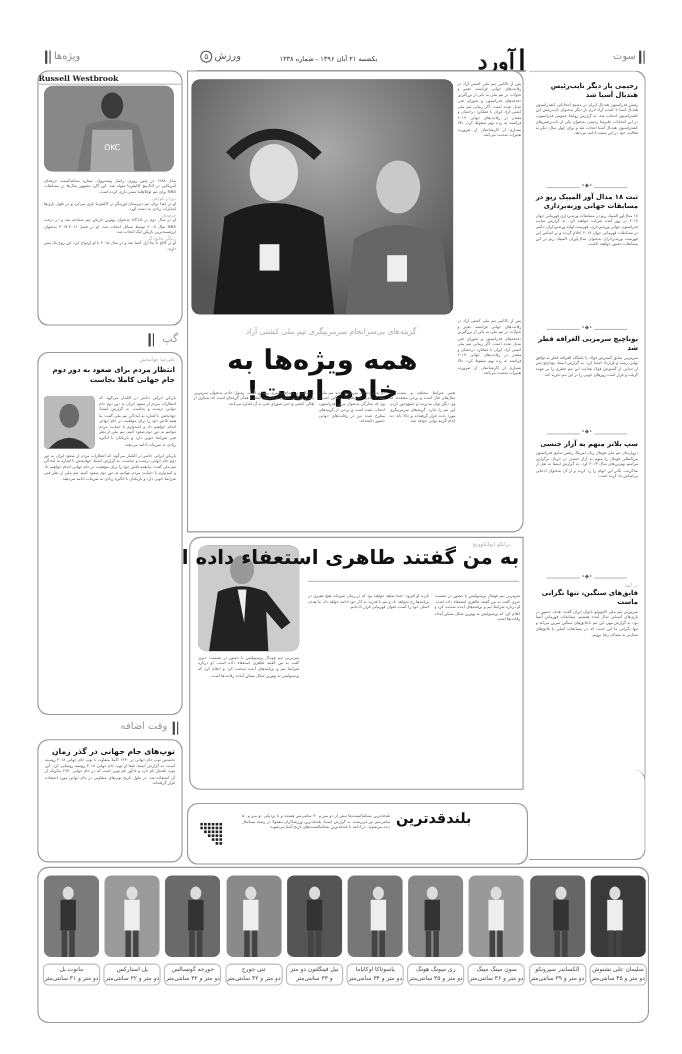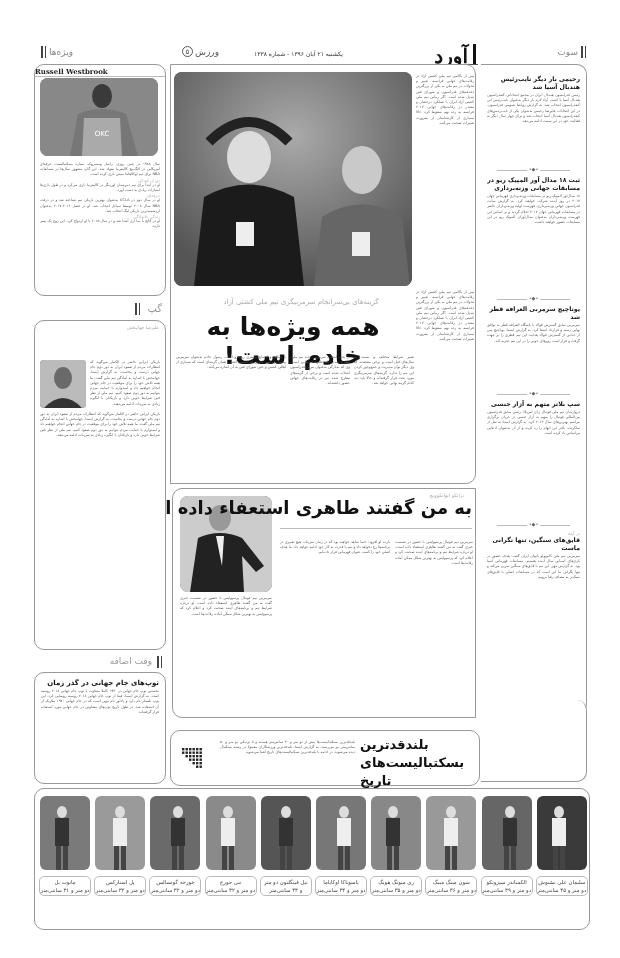--- a/index.html
+++ b/index.html
@@ -144,20 +144,21 @@
   <div class="kicker" style="font-size:4px">زندگی خانوادگی</div>
   <div>او در کالج با نینا ارل آشنا شد و در سال ۲۰۱۵ با او ازدواج کرد. این زوج یک پسر دارند.</div>
 </div>
 
 <div class="abs" style="left:34px;top:302px;width:132px;height:14px">
   <span class="abs" style="right:4px;top:1px;font-size:10px;color:#999">گپ</span>
   <span class="tab-marker abs" style="right:26px;top:1px"></span>
 </div>
 <div class="box" style="left:34px;top:320px;width:132px;height:330px;border-radius:10px">
   <div class="kicker" style="padding:4px 6px 0;font-size:4.5px">علیرضا جهانبخش</div>
+  <div class="head" style="padding:2px 6px;font-size:6.5px;line-height:9px">انتظار مردم برای صعود به دور دوم جام جهانی کاملا بجاست</div>
 </div>
 <div class="photo" style="left:40px;top:360px;width:46px;height:48px;border-radius:4px">
   <svg class="ph-bg" viewBox="0 0 46 48" preserveAspectRatio="none">
     <rect width="46" height="48" fill="#bbb"></rect>
     <ellipse cx="23" cy="18" rx="9" ry="11" fill="#6a6a6a"></ellipse>
     <path d="M4 48 Q23 28 42 48Z" fill="#333"></path>
   </svg>
 </div>
 <div class="col txt" style="left:90px;top:360px;width:70px;height:50px;overflow:hidden">بازیکن ایرانی حاضر در آلکمار می‌گوید که انتظارات مردم از صعود ایران به دور دوم جام جهانی درست و بجاست. به گزارش ایسنا، جهانبخش با اشاره به آمادگی تیم ملی گفت: ما همه تلاش خود را برای موفقیت در جام جهانی انجام خواهیم داد و امیدوارم با حمایت مردم بتوانیم به دور دوم صعود کنیم. تیم ملی از نظر فنی شرایط خوبی دارد و بازیکنان با انگیزه زیادی به تمرینات ادامه می‌دهند.</div>
 <div class="col txt" style="left:40px;top:412px;width:120px;height:232px;overflow:hidden">بازیکن ایرانی حاضر در آلکمار می‌گوید که انتظارات مردم از صعود ایران به دور دوم جام جهانی درست و بجاست. به گزارش ایسنا، جهانبخش با اشاره به آمادگی تیم ملی گفت: ما همه تلاش خود را برای موفقیت در جام جهانی انجام خواهیم داد و امیدوارم با حمایت مردم بتوانیم به دور دوم صعود کنیم. تیم ملی از نظر فنی شرایط خوبی دارد و بازیکنان با انگیزه زیادی به تمرینات ادامه می‌دهند.</div>
@@ -169,21 +170,20 @@
 <div class="box" style="left:34px;top:672px;width:132px;height:112px;border-radius:10px">
   <div class="head" style="padding:6px 6px 2px;font-size:7px">توپ‌های جام جهانی در گذر زمان</div>
   <div class="txt" style="padding:0 6px;height:80px;overflow:hidden">نخستین توپ جام جهانی در ۱۹۳۰ کاملا متفاوت با توپ جام جهانی ۲۰۱۸ روسیه است. به گزارش ایسنا، فیفا از توپ جام جهانی ۲۰۱۸ روسیه رونمایی کرد. این توپ تلستار نام دارد و یادآور نام توپی است که در جام جهانی ۱۹۷۰ مکزیک از آن استفاده شد. در طول تاریخ توپ‌های متفاوتی در جام جهانی مورد استفاده قرار گرفته‌اند.</div>
 </div>
 
 <div class="box" style="left:481px;top:700px;width:106px;height:82px;border-radius:0 10px 10px 0;border-left:none;border-top:none"></div>
 
 <div class="box" style="left:170px;top:730px;width:310px;height:56px;border-radius:10px"></div>
 <div class="abs head" style="left:360px;top:736px;width:110px;text-align:left;font-size:13px;line-height:18px">
   <div>بلندقدترین</div>
-  <div>بسکتبالیست‌های تاریخ</div>
 </div>
 <div class="col txt" style="left:220px;top:740px;width:135px;height:44px;overflow:hidden">بلندقدترین بسکتبالیست‌ها بیش از دو متر و ۳۰ سانتی‌متر هستند و تا نزدیکی دو متر و ۵۰ سانتی‌متر نیز می‌رسند. به گزارش ایسنا، بلندقدترین ورزشکاران معمولا در رشته بسکتبال دیده می‌شوند. در ادامه با بلندقدترین بسکتبالیست‌های تاریخ آشنا می‌شوید.</div>
 <div class="abs" style="left:182px;top:748px;width:22px;height:22px">
   <svg width="22" height="22" viewBox="0 0 22 22">
     <g fill="#222" id="dots">
         <rect x="0" y="0" width="2.4" height="2.4"></rect>
         <rect x="3.5" y="0" width="2.4" height="2.4"></rect>
         <rect x="7" y="0" width="2.4" height="2.4"></rect>
         <rect x="10.5" y="0" width="2.4" height="2.4"></rect>
         <rect x="14" y="0" width="2.4" height="2.4"></rect>

